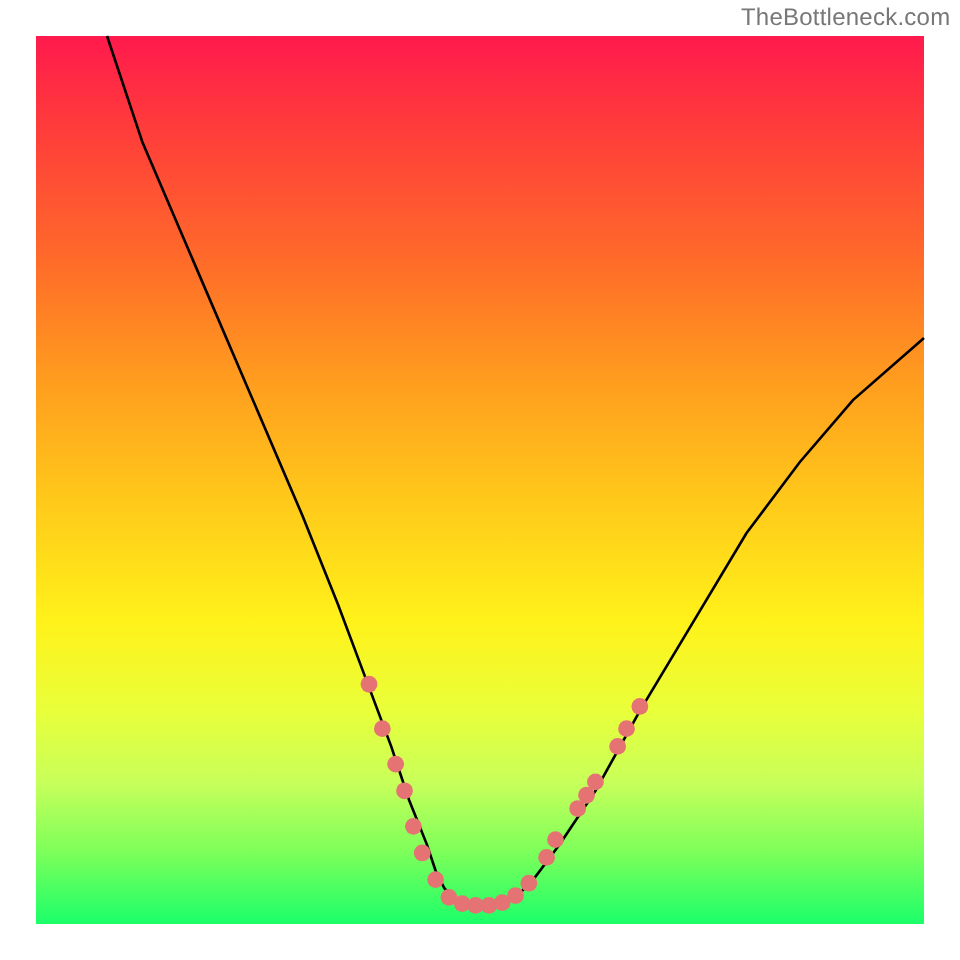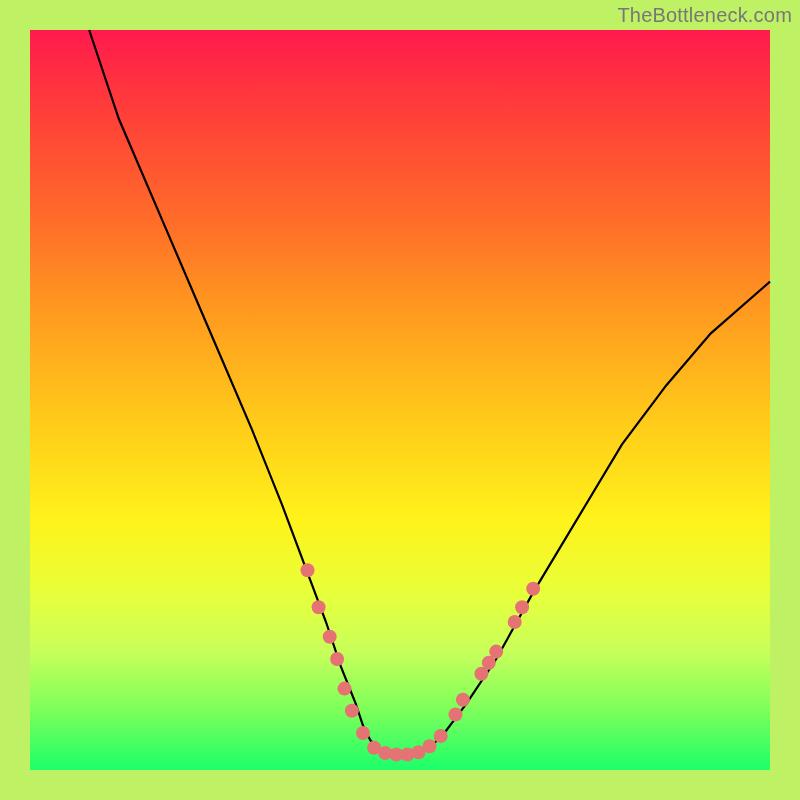--- a/index.html
+++ b/index.html
@@ -10,21 +10,21 @@
     background: #000;
     overflow: hidden;
     font-family: Arial, Helvetica, sans-serif;
   }
   .frame {
     position: absolute;
     left: 0;
     top: 0;
     width: 800px;
     height: 800px;
-    background: #bef264;
+    background: #ffffff;
   }
   .plot {
     position: absolute;
     left: 30px;
     top: 30px;
     width: 740px;
     height: 740px;
     
     background: linear-gradient(to bottom,
       #ff1a4d 0%,

